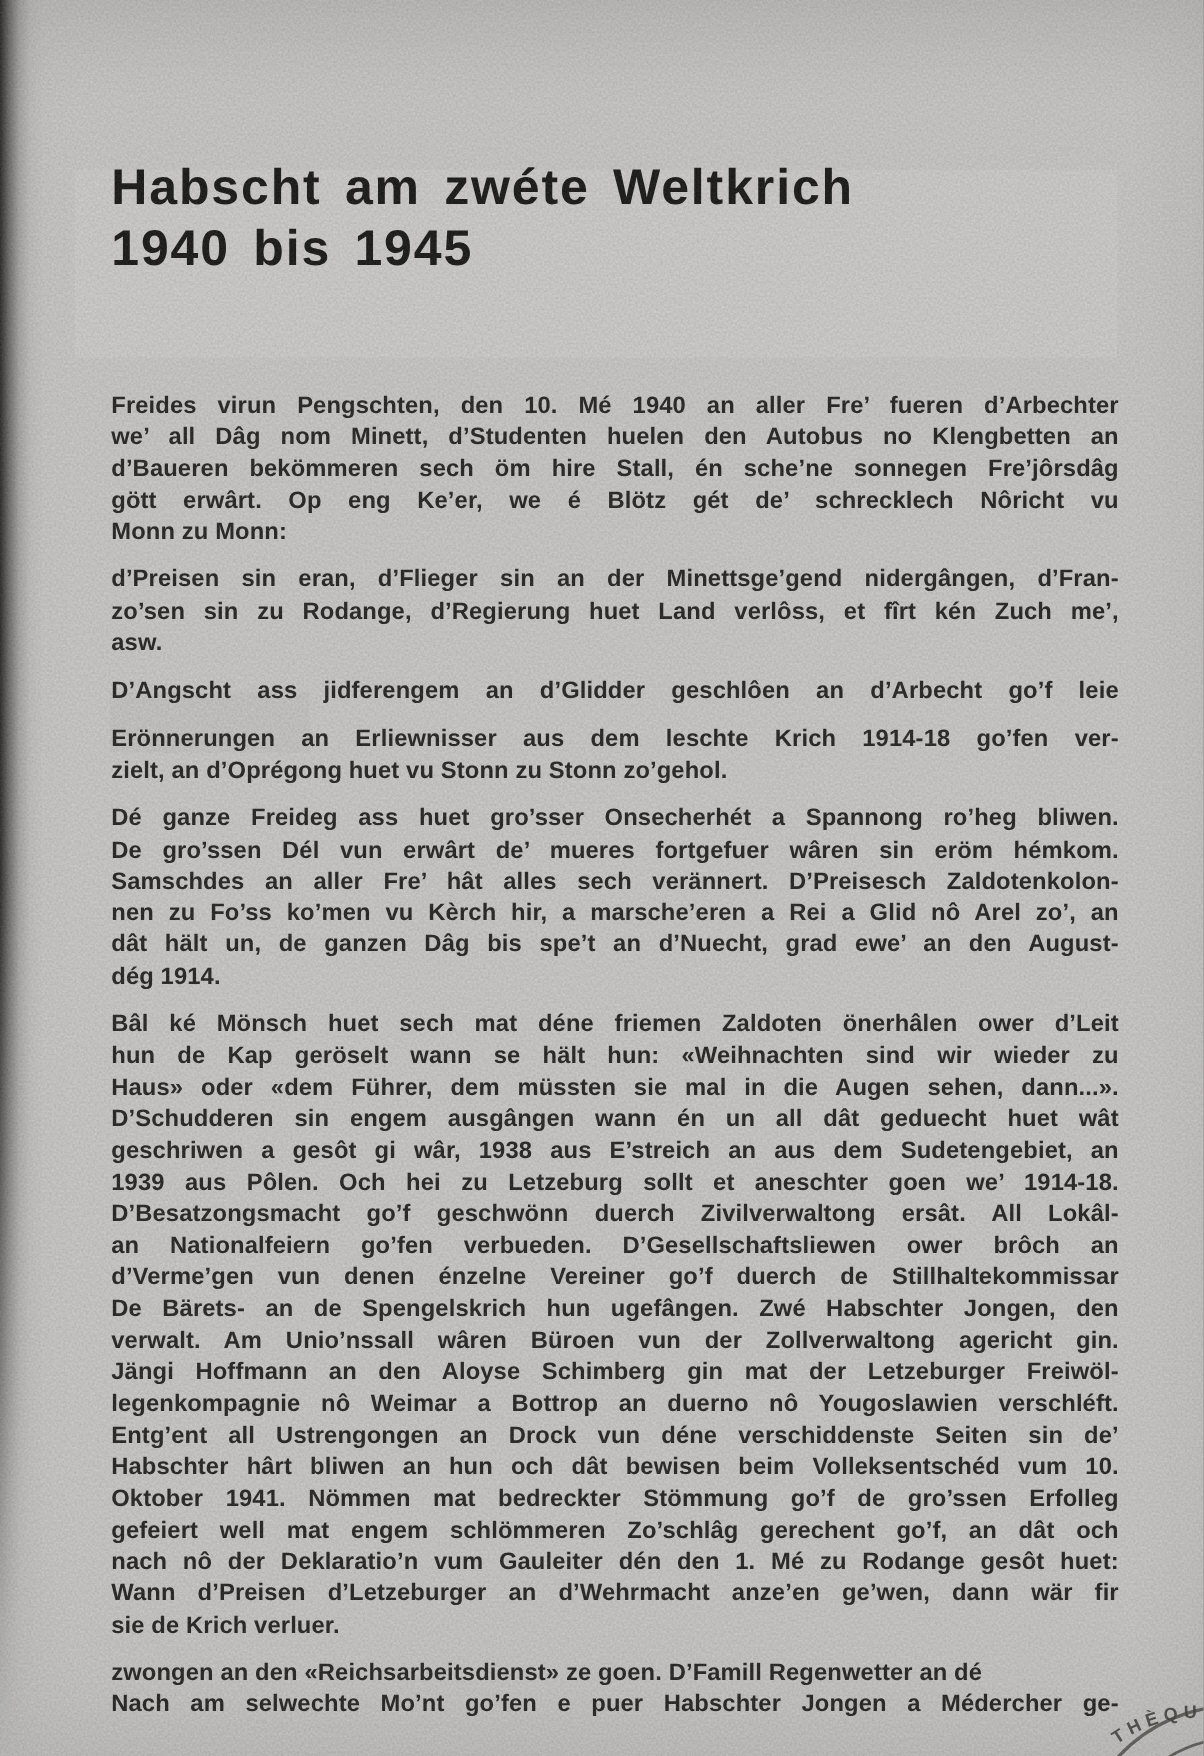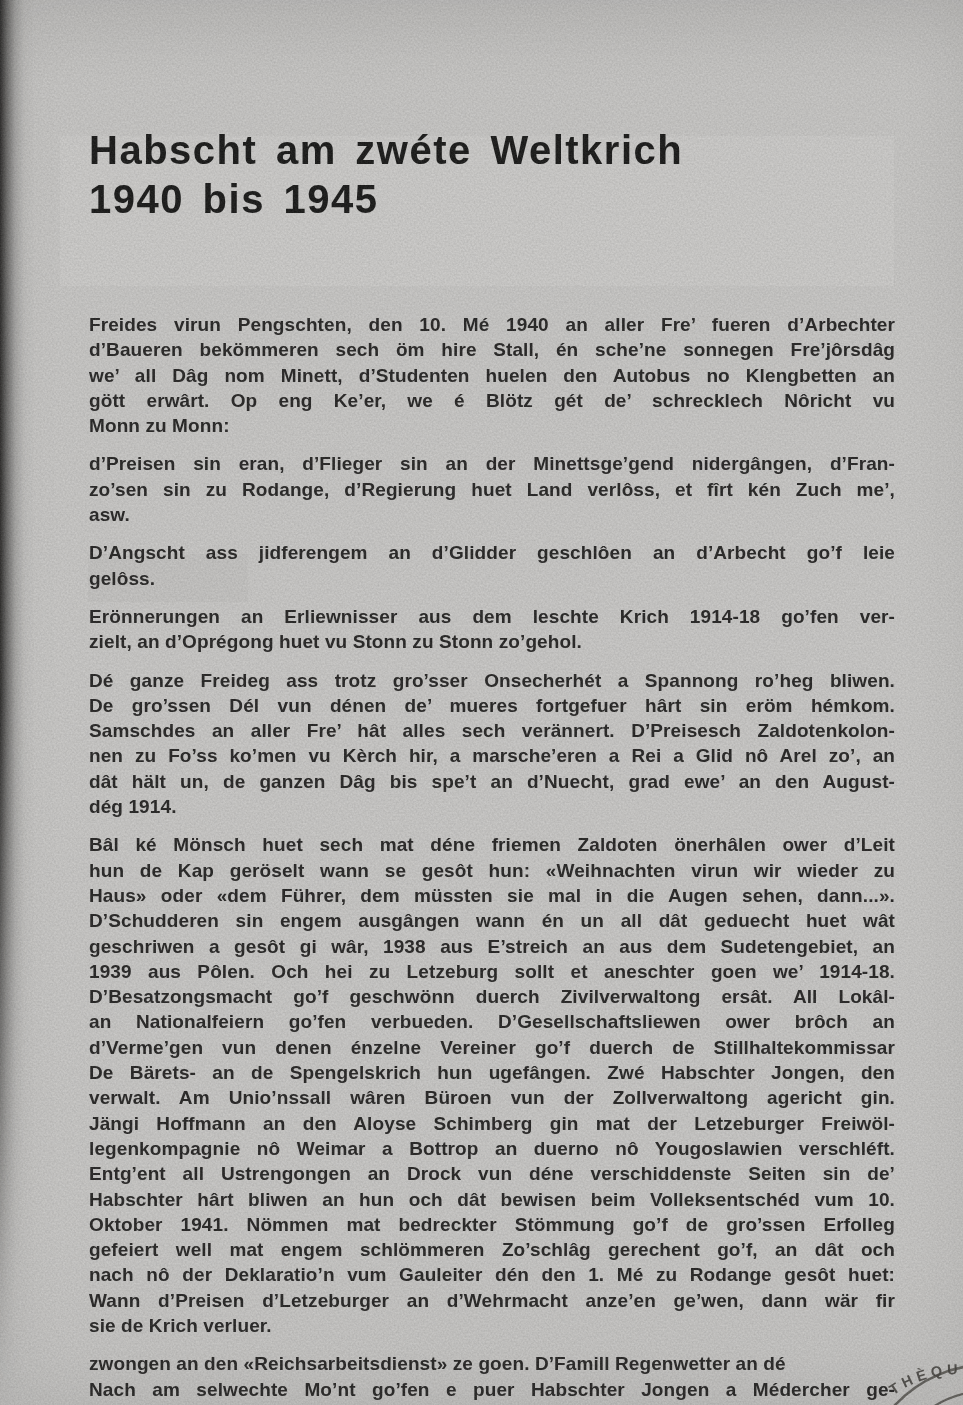--- a/index.html
+++ b/index.html
@@ -92,49 +92,48 @@
   <div class="binding"></div>
 
   <h1 class="title">
     <span>Habscht am zwéte Weltkrich</span>
     <span>1940 bis 1945</span>
   </h1>
 
   <div class="body">
       <div class="para">
         <div class="line">Freides virun Pengschten, den 10. Mé 1940 an aller Fre’ fueren d’Arbechter</div>
+        <div class="line">we’ all Dâg nom Minett, d’Studenten huelen den Autobus no Klengbetten an</div>
         <div class="line">d’Baueren bekömmeren sech öm hire Stall, én sche’ne sonnegen Fre’jôrsdâg</div>
-        <div class="line">we’ all Dâg nom Minett, d’Studenten huelen den Autobus no Klengbetten an</div>
         <div class="line">gött erwârt. Op eng Ke’er, we é Blötz gét de’ schrecklech Nôricht vu</div>
         <div class="line last">Monn zu Monn:</div>
       </div>
       <div class="para">
         <div class="line">d’Preisen sin eran, d’Flieger sin an der Minettsge’gend nidergângen, d’Fran-</div>
         <div class="line">zo’sen sin zu Rodange, d’Regierung huet Land verlôss, et fîrt kén Zuch me’,</div>
         <div class="line last">asw.</div>
       </div>
       <div class="para">
         <div class="line">D’Angscht ass jidferengem an d’Glidder geschlôen an d’Arbecht go’f leie</div>
-        <div class="line last">gelôss.</div>
       </div>
       <div class="para">
         <div class="line">Erönnerungen an Erliewnisser aus dem leschte Krich 1914-18 go’fen ver-</div>
         <div class="line last">zielt, an d’Oprégong huet vu Stonn zu Stonn zo’gehol.</div>
       </div>
       <div class="para">
-        <div class="line">Dé ganze Freideg ass trotz gro’sser Onsecherhét a Spannong ro’heg bliwen.</div>
-        <div class="line">De gro’ssen Dél vun dénen de’ mueres fortgefuer hârt sin eröm hémkom.</div>
+        <div class="line">Dé ganze Freideg ass huet gro’sser Onsecherhét a Spannong ro’heg bliwen.</div>
+        <div class="line">De gro’ssen Dél vun erwârt de’ mueres fortgefuer wâren sin eröm hémkom.</div>
         <div class="line">Samschdes an aller Fre’ hât alles sech verännert. D’Preisesch Zaldotenkolon-</div>
         <div class="line">nen zu Fo’ss ko’men vu Kèrch hir, a marsche’eren a Rei a Glid nô Arel zo’, an</div>
         <div class="line">dât hält un, de ganzen Dâg bis spe’t an d’Nuecht, grad ewe’ an den August-</div>
         <div class="line last">dég 1914.</div>
       </div>
       <div class="para">
         <div class="line">Bâl ké Mönsch huet sech mat déne friemen Zaldoten önerhâlen ower d’Leit</div>
-        <div class="line">hun de Kap geröselt wann se gesôt hun: «Weihnachten virun wir wieder zu</div>
+        <div class="line">hun de Kap geröselt wann se hält hun: «Weihnachten sind wir wieder zu</div>
         <div class="line">Haus» oder «dem Führer, dem müssten sie mal in die Augen sehen, dann...».</div>
         <div class="line">D’Schudderen sin engem ausgângen wann én un all dât geduecht huet wât</div>
         <div class="line">geschriwen a gesôt gi wâr, 1938 aus E’streich an aus dem Sudetengebiet, an</div>
         <div class="line">1939 aus Pôlen. Och hei zu Letzeburg sollt et aneschter goen we’ 1914-18.</div>
         <div class="line">D’Besatzongsmacht go’f geschwönn duerch Zivilverwaltong ersât. All Lokâl-</div>
         <div class="line">an Nationalfeiern go’fen verbueden. D’Gesellschaftsliewen ower brôch an</div>
         <div class="line">d’Verme’gen vun denen énzelne Vereiner go’f duerch de Stillhaltekommissar</div>
         <div class="line">De Bärets- an de Spengelskrich hun ugefângen. Zwé Habschter Jongen, den</div>
         <div class="line">verwalt. Am Unio’nssall wâren Büroen vun der Zollverwaltong agericht gin.</div>
         <div class="line">Jängi Hoffmann an den Aloyse Schimberg gin mat der Letzeburger Freiwöl-</div>

